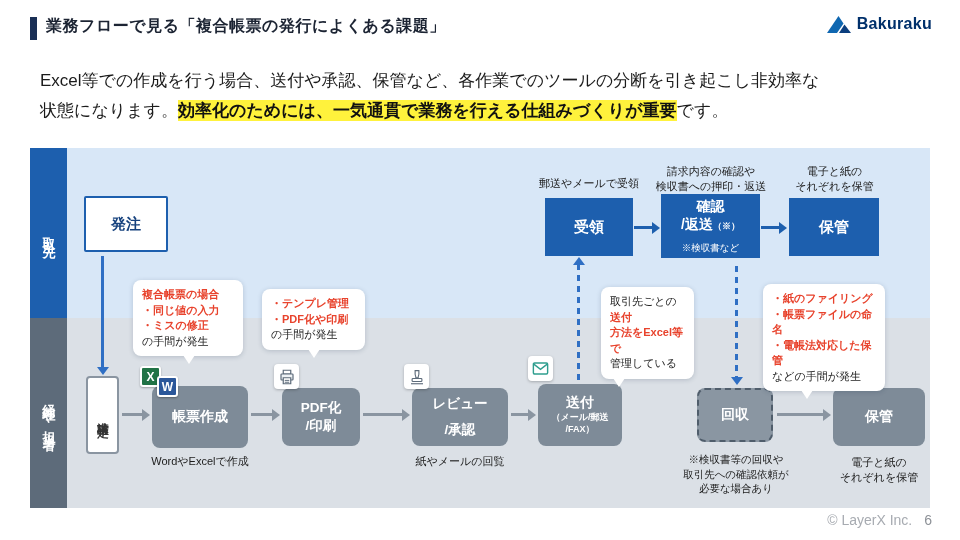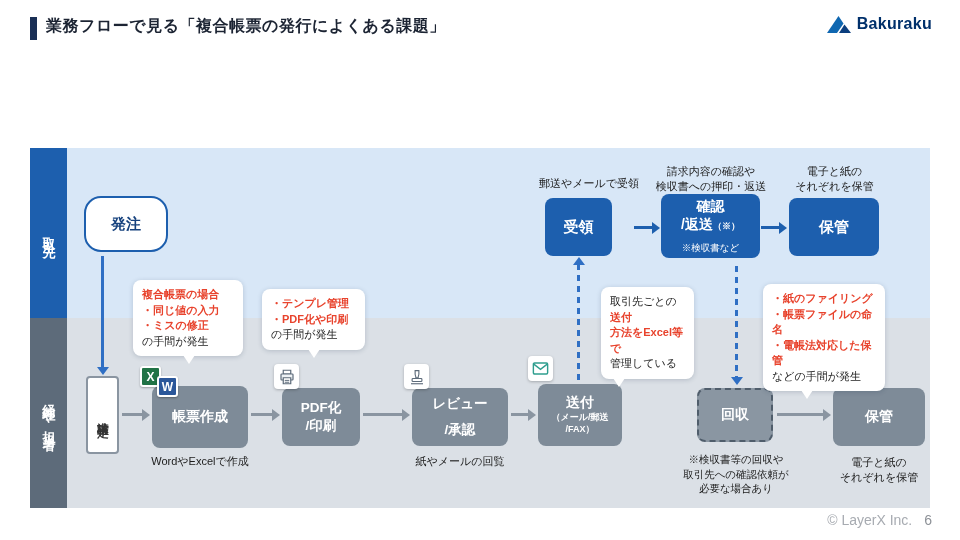--- a/index.html
+++ b/index.html
@@ -15,24 +15,24 @@
   .brand-text { font-size:16px; font-weight:bold; color:#00306b; letter-spacing:.3px; }
   
   .intro { position:absolute; left:40px; top:66px; width:895px; font-size:17px; line-height:30px; color:#1b1b1b; }
   .hl { background:#fff23c; font-weight:bold; color:#111; padding:1px 0; }
   
   .band { position:absolute; z-index:0; }
   .lane-bar { position:absolute; display:flex; align-items:center; justify-content:center; z-index:2; }
   .vtext-white { writing-mode:vertical-rl; text-orientation:upright; color:#fff; font-weight:bold; font-size:13px; letter-spacing:4px; }
   
   .box-blue, .box-gray, .box-order, .vbox { position:absolute; display:flex; flex-direction:column; align-items:center; justify-content:center; text-align:center; z-index:2; }
-  .box-blue { background:#1d5fae; border-radius:8px; color:#fff; font-weight:bold; }
+  .box-blue { background:#1d5fae; border-radius:0; color:#fff; font-weight:bold; }
   .box-gray { background:#7e8b98; border-radius:8px; color:#fff; font-weight:bold; }
   .box-dashed { background:#8a96a2; border:2px dashed #4f5d6b; }
-  .box-order { background:#fff; border:2px solid #1d5fae; border-radius:17px; color:#16427e; font-weight:bold; font-size:15px; }
+  .box-order { background:#fff; border:2px solid #1d5fae; border-radius:2px; color:#16427e; font-weight:bold; font-size:15px; }
   .vbox { background:#fff; border:2px solid #8a95a1; border-radius:4px; }
   .vtext { writing-mode:vertical-rl; text-orientation:upright; font-size:11.5px; font-weight:bold; color:#333; letter-spacing:1px; }
   .sub { font-size:9px; font-weight:bold; line-height:1.3; }
   .tiny { font-size:9.5px; font-weight:normal; margin-top:9px; }
   .mark-sm { font-size:9px; }
   
   .note { position:absolute; font-size:11px; color:#1c1c1c; text-align:center; line-height:1.4; z-index:2; }
   
   .bubble { position:absolute; background:#fff; border-radius:8px; padding:7px 9px; font-size:11px; line-height:15.5px; z-index:4; box-shadow:0 1px 5px rgba(25,45,75,.2); text-align:left; }
   .bubble::after { content:""; position:absolute; bottom:-8px; left:var(--tail,44px); width:0; height:0; border:6px solid transparent; border-bottom:none; border-top:9px solid #fff; }
@@ -63,37 +63,41 @@
   <div class="accent-bar"></div>
   <h1 class="title">業務フローで見る「複合帳票の発行によくある課題」</h1>
   <div class="brand">
     <svg width="26" height="22" viewBox="0 0 26 22">
       <path d="M1 20L12.5 3l5 7.5L11 20z" fill="#0f67b1"></path>
       <path d="M13 20l5.5-8.5L25 20z" fill="#0b3e7e"></path>
     </svg>
     <span class="brand-text">Bakuraku</span>
   </div>
 
+  <p class="intro">
+    <span>Excel等での作成を行う場合、送付や承認、保管など、各作業でのツールの分断を引き起こし非効率な</span><br>
+    <span>状態になります。</span><span class="hl">効率化のためには、一気通貫で業務を行える仕組みづくりが重要</span><span>です。</span>
+  </p>
 
   <div class="band" style="left:30px;top:148px;width:900px;height:170px;background:#d8e7f7;"></div>
   <div class="band" style="left:30px;top:318px;width:900px;height:190px;background:#dbe0e6;"></div>
 
   <div class="lane-bar" style="left:30px;top:148px;width:37px;height:170px;background:#1d5fae;">
     <span class="vtext-white">取引先</span>
   </div>
   <div class="lane-bar" style="left:30px;top:318px;width:37px;height:190px;background:#5d6b7a;">
     <span class="vtext-white">経理や担当者</span>
   </div>
 
   <div class="box-order" style="left:84px;top:196px;width:84px;height:56px;">
     <span>発注</span>
   </div>
 
   <div class="note" style="left:533px;top:176px;width:112px;">郵送やメールで受領</div>
-  <div class="box-blue" style="left:545px;top:198px;width:67px;height:58px;font-size:15px;text-align:right;">
+  <div class="box-blue" style="left:545px;top:198px;width:88px;height:58px;font-size:15px;text-align:right;">
     <span>受領</span>
   </div>
 
   <div class="note" style="left:650px;top:164px;width:122px;">
     <div>請求内容の確認や</div>
     <div>検収書への押印・返送</div>
   </div>
   <div class="box-blue" style="left:661px;top:194px;width:99px;height:64px;font-size:14px;line-height:1.25;">
     <div>確認</div>
     <div><span>/返送</span><span class="mark-sm">（※）</span></div>

